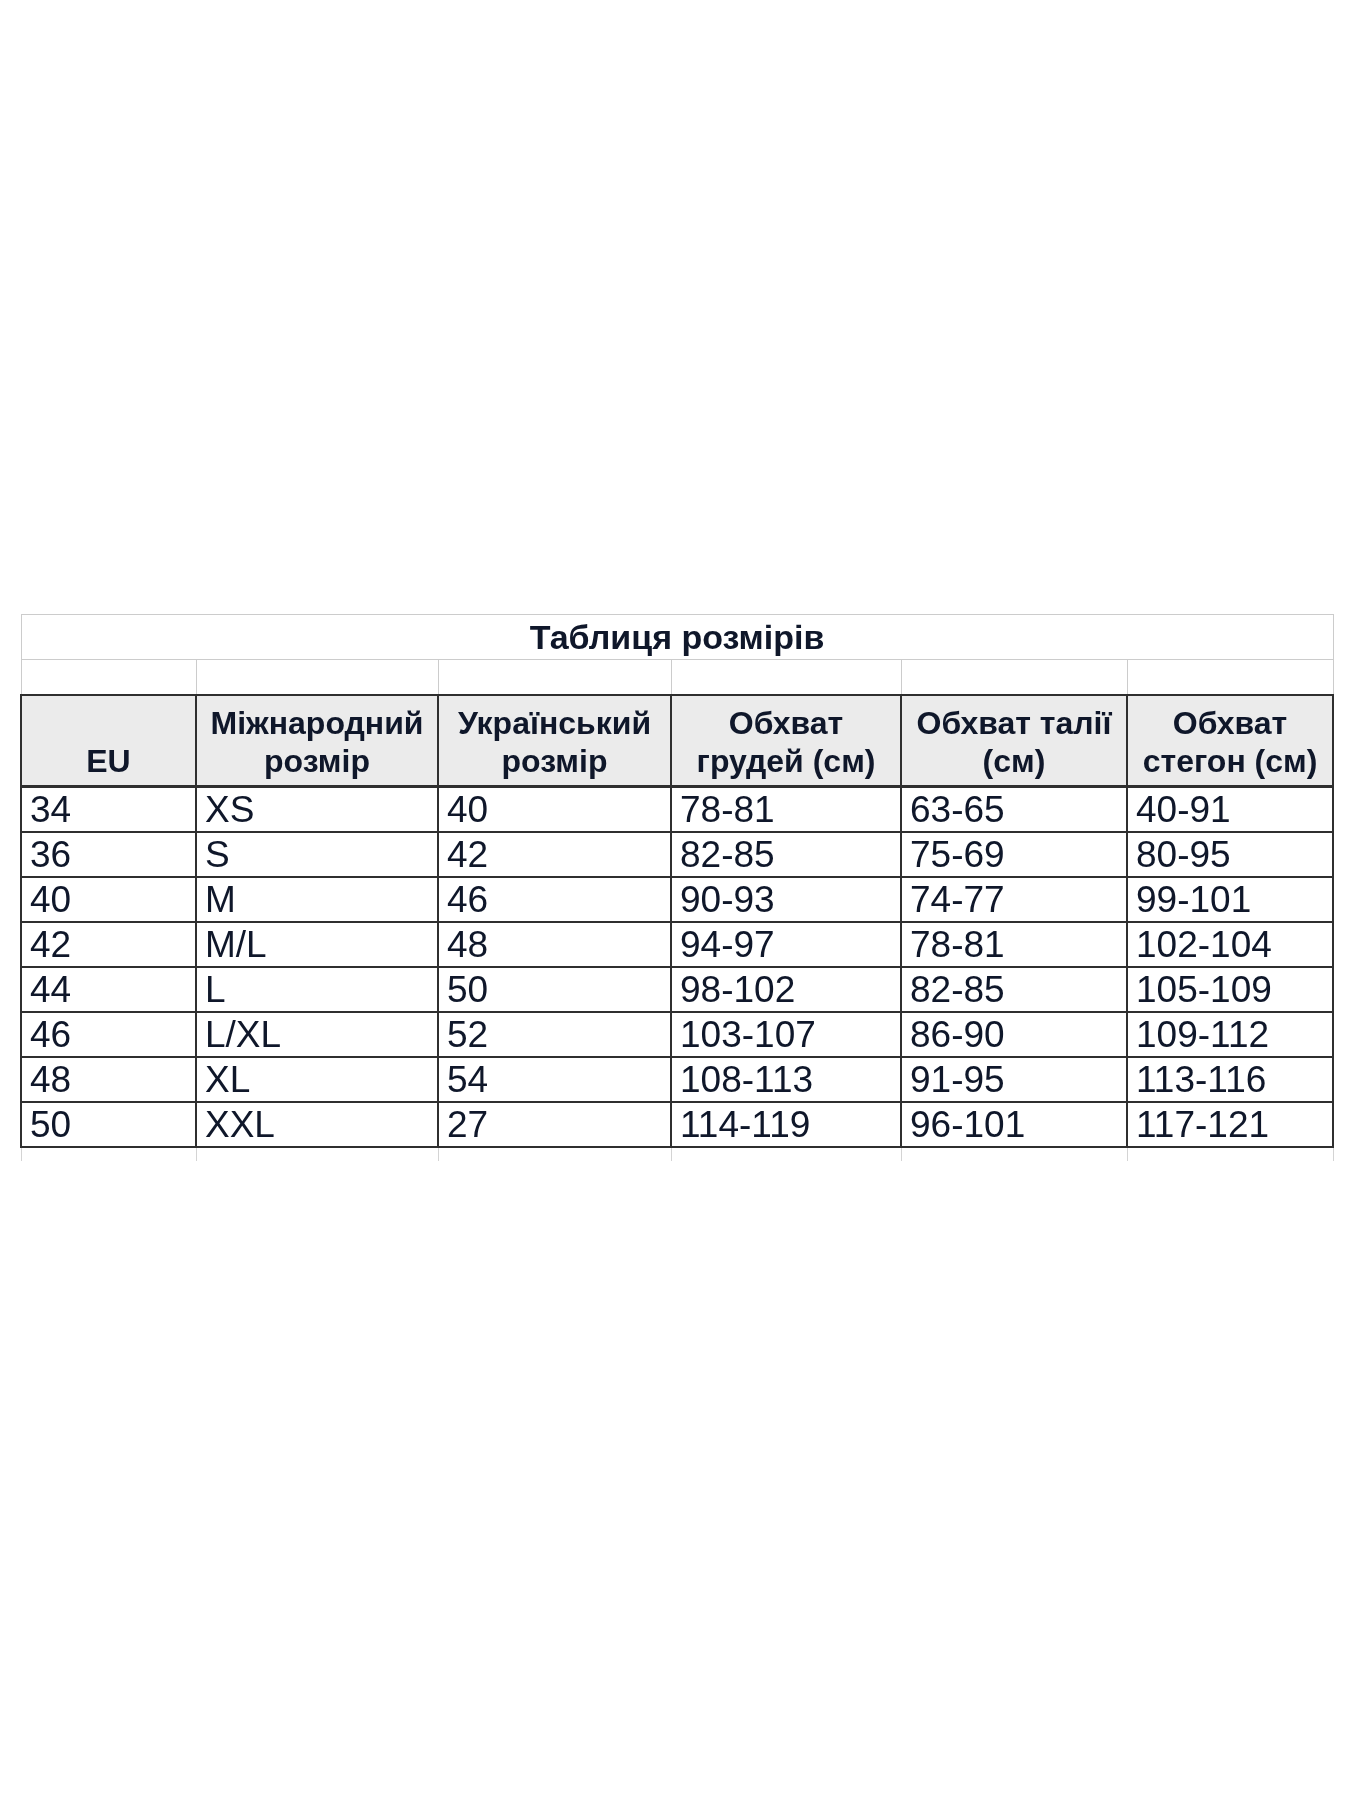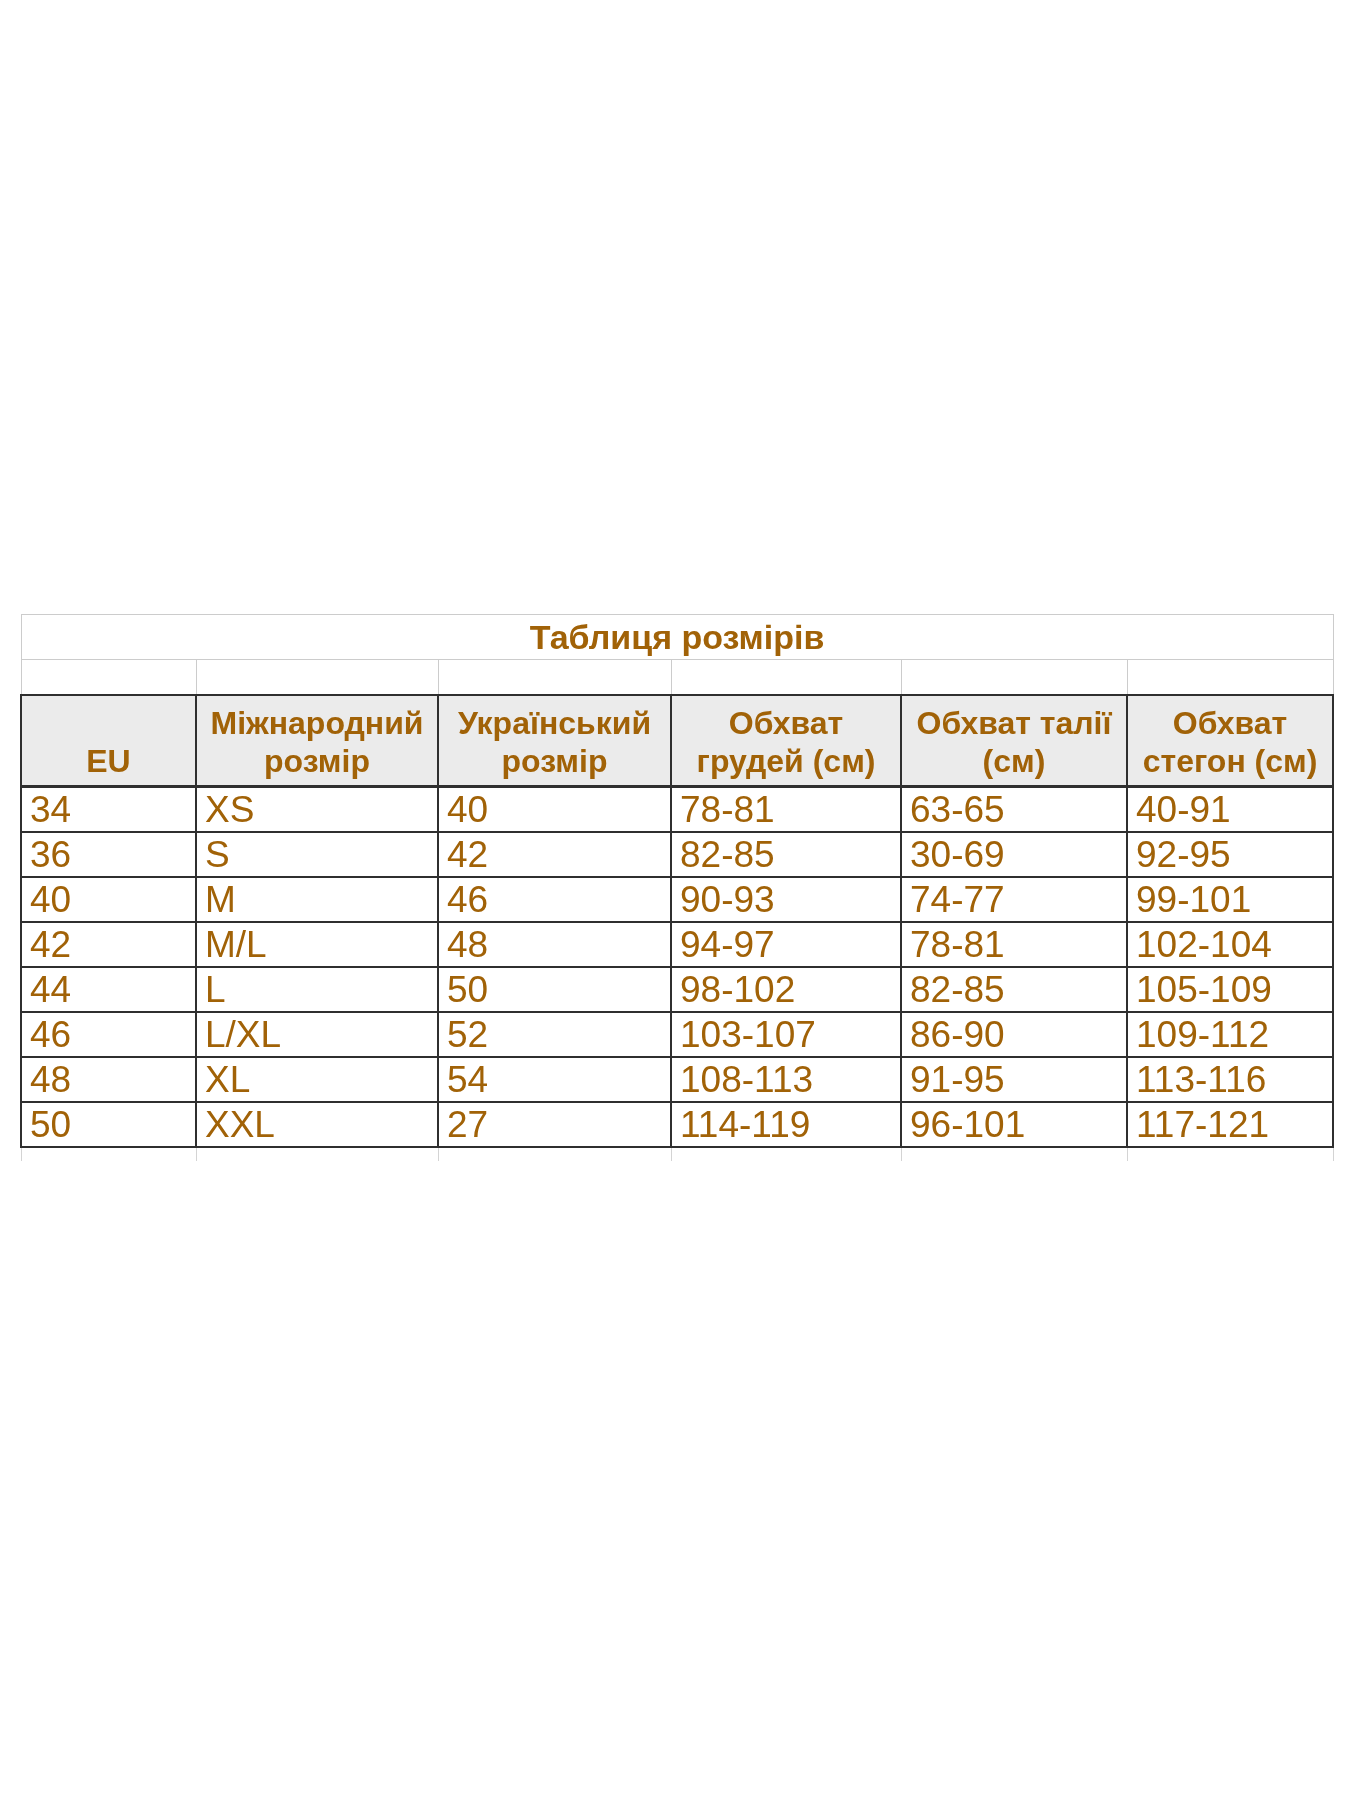--- a/index.html
+++ b/index.html
@@ -4,21 +4,21 @@
 <style>
   html, body { margin: 0; padding: 0; }
   body { background: #ffffff; }
   .page {
     position: relative;
     width: 1350px;
     height: 1800px;
     background: #ffffff;
     overflow: hidden;
     font-family: "Liberation Sans", "DejaVu Sans", sans-serif;
-    color: #a16207;
+    color: #0f172a;
   }
   table.size-table {
     position: absolute;
     left: 20px;
     top: 614px;
     width: 1312px;
     border-collapse: collapse;
     table-layout: fixed;
   }
   
@@ -122,22 +122,22 @@
         <td>40</td>
         <td>78-81</td>
         <td>63-65</td>
         <td>40-91</td>
       </tr>
       <tr class="data-row">
         <td>36</td>
         <td>S</td>
         <td>42</td>
         <td>82-85</td>
-        <td>30-69</td>
-        <td>92-95</td>
+        <td>75-69</td>
+        <td>80-95</td>
       </tr>
       <tr class="data-row">
         <td>40</td>
         <td>M</td>
         <td>46</td>
         <td>90-93</td>
         <td>74-77</td>
         <td>99-101</td>
       </tr>
       <tr class="data-row">

